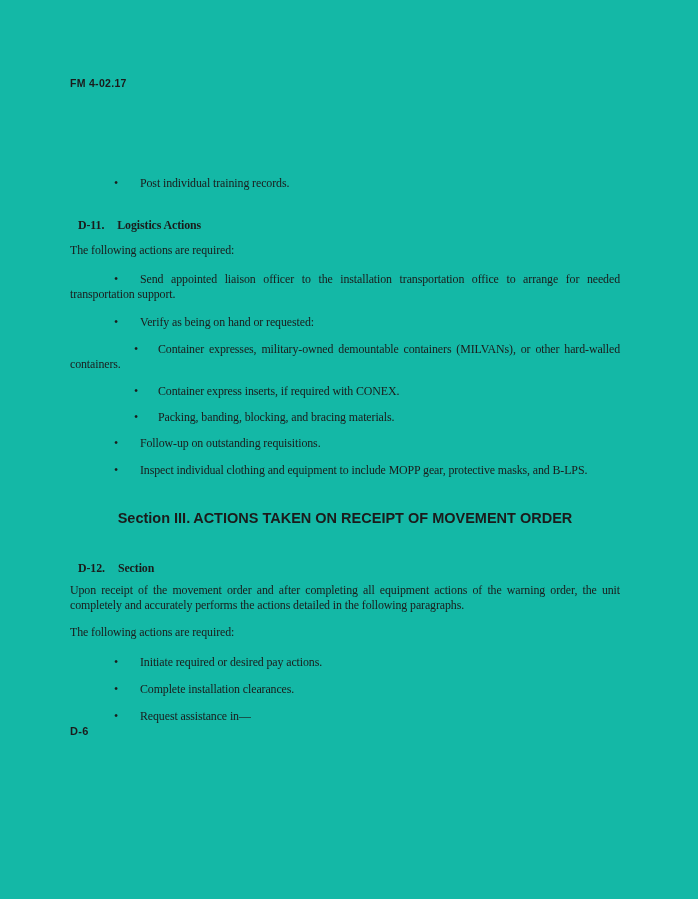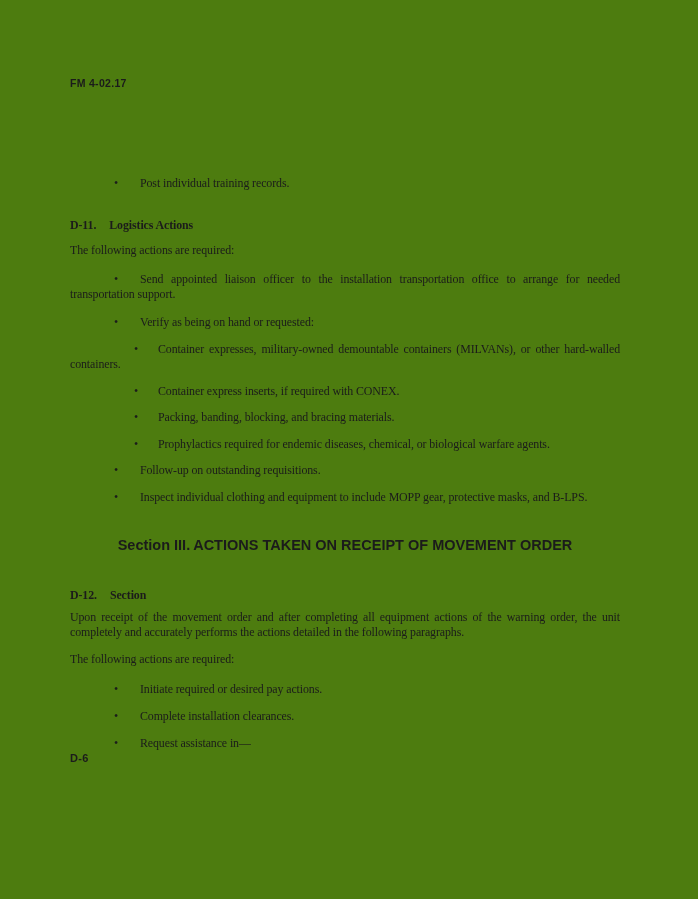--- a/index.html
+++ b/index.html
@@ -1,20 +1,20 @@
 <!DOCTYPE html>
 <html><head>
 <meta charset="utf-8">
 <style>
   html, body { margin: 0; padding: 0; background: #ffffff; }
   .page {
     position: relative;
     width: 698px;
     height: 899px;
-    background: #4d7c0f;
+    background: #14b8a6;
     overflow: hidden;
     font-family: "Liberation Serif", serif;
     color: #1b1b1b;
   }
   .content {
     position: absolute;
     left: 70px;
     top: 0;
     width: 550px;
     padding-top: 76px;
@@ -43,21 +43,21 @@
     letter-spacing: -0.1px;
     text-align: justify;
   }
 
   .heading {
     font-weight: 700;
     font-size: 11.9px;
     line-height: 15px;
     letter-spacing: -0.1px;
   }
-  .heading .num { margin-right: 13px; }
+  .heading .num { margin-right: 13px; margin-left: 8px; }
 
   .section-title {
     font-family: "Liberation Sans", sans-serif;
     font-weight: 700;
     font-size: 14.5px;
     line-height: 18px;
     text-align: center;
     letter-spacing: 0;
   }
   .section-title .prefix { margin-right: 3px; }
@@ -99,21 +99,20 @@
     <p class="body-text b1 mt-14"><span class="bullet">•</span><span>Send appointed liaison officer to the installation transportation office to arrange for needed transportation support.</span></p>
 
     <p class="body-text b1 mt-13"><span class="bullet">•</span><span>Verify as being on hand or requested:</span></p>
 
     <p class="body-text b2 mt-12"><span class="bullet">•</span><span>Container expresses, military-owned demountable containers (MILVANs), or other hard-walled containers.</span></p>
 
     <p class="body-text b2 mt-12"><span class="bullet">•</span><span>Container express inserts, if required with CONEX.</span></p>
 
     <p class="body-text b2 mt-11"><span class="bullet">•</span><span>Packing, banding, blocking, and bracing materials.</span></p>
 
-    <p class="body-text b2 mt-12"><span class="bullet">•</span><span>Prophylactics required for endemic diseases, chemical, or biological warfare agents.</span></p>
 
     <p class="body-text b1 mt-11"><span class="bullet">•</span><span>Follow-up on outstanding requisitions.</span></p>
 
     <p class="body-text b1 mt-12"><span class="bullet">•</span><span>Inspect individual clothing and equipment to include MOPP gear, protective masks, and B-LPS.</span></p>
 
     <p class="section-title mt-31"><span class="prefix">Section III.</span><span>ACTIONS TAKEN ON RECEIPT OF MOVEMENT ORDER</span></p>
 
     <p class="heading mt-34"><span class="num">D-12.</span><span>Section</span></p>
 
     <p class="body-text mt-7">Upon receipt of the movement order and after completing all equipment actions of the warning order, the unit completely and accurately performs the actions detailed in the following paragraphs.</p>

